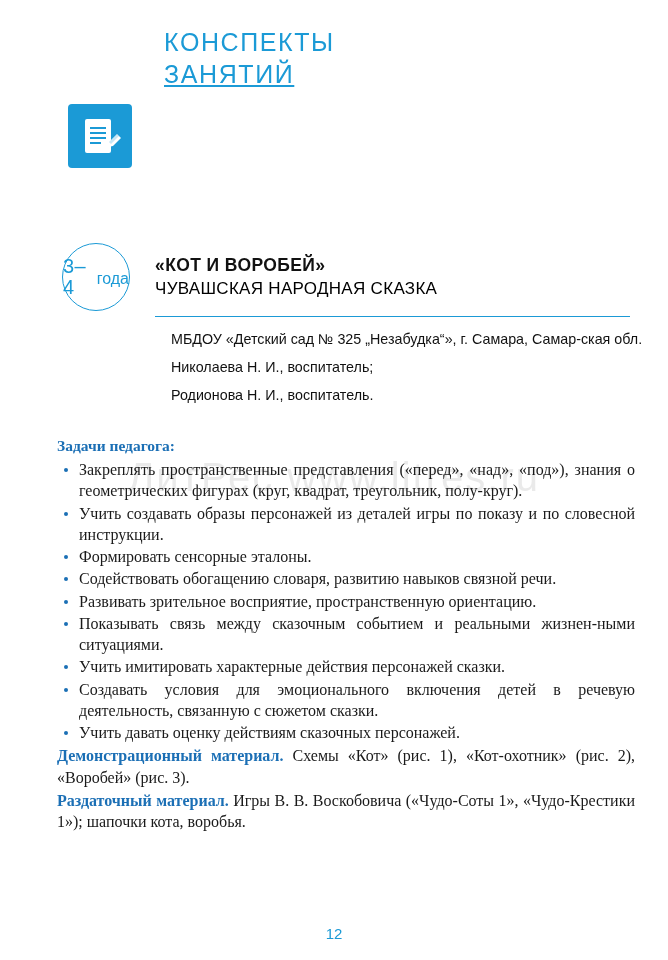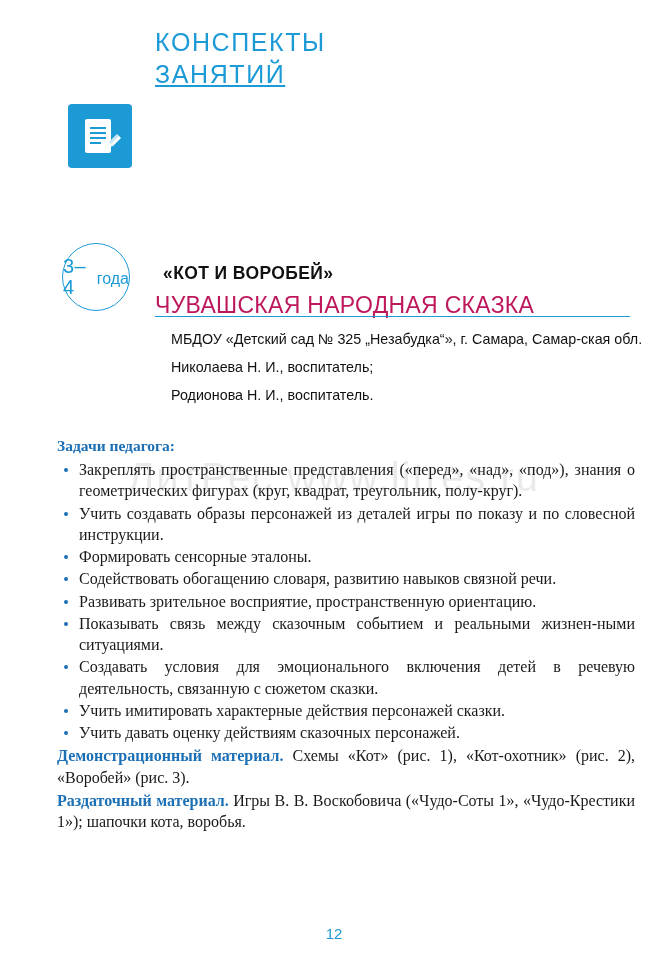--- a/index.html
+++ b/index.html
@@ -20,21 +20,21 @@
   .page {
     position: relative;
     width: 668px;
     height: 960px;
     padding: 0;
   }
 
   
   .header-block {
     position: absolute;
-    left: 155px;
+    left: 164px;
     top: 26px;
     width: 430px;
   }
   .header-title {
     font-family: "Liberation Sans", sans-serif;
     font-size: 25px;
     letter-spacing: 1.6px;
     color: #1b9ad6;
     line-height: 1.28;
     font-weight: 400;
@@ -96,28 +96,28 @@
     top: 255px;
     width: 475px;
   }
   .lesson-title {
     font-family: "Liberation Sans", sans-serif;
     font-size: 17.5px;
     font-weight: 700;
     letter-spacing: 0.4px;
     color: #111;
     text-transform: uppercase;
-    margin: 8px;
+    margin: 0;
   }
   .lesson-subtitle {
     font-family: "Liberation Sans", sans-serif;
-    font-size: 23px;
+    font-size: 17px;
     font-weight: 400;
     letter-spacing: 0.3px;
-    color: #be185d;
+    color: #000000;
     text-transform: uppercase;
     margin: 3px 0 0 0;
   }
 
   .rule {
     position: absolute;
     left: 155px;
     top: 316px;
     width: 475px;
     height: 1px;
@@ -244,22 +244,22 @@
 
   <div class="body-block">
     <div class="section-head">Задачи педагога:</div>
     <ul class="tasks">
       <li>Закреплять пространственные представления («перед», «над», «под»), знания о геометрических фигурах (круг, квадрат, треугольник, полу-круг).</li>
       <li>Учить создавать образы персонажей из деталей игры по показу и по словесной инструкции.</li>
       <li>Формировать сенсорные эталоны.</li>
       <li>Содействовать обогащению словаря, развитию навыков связной речи.</li>
       <li>Развивать зрительное восприятие, пространственную ориентацию.</li>
       <li>Показывать связь между сказочным событием и реальными жизнен-ными ситуациями.</li>
+      <li>Учить имитировать характерные действия персонажей сказки.</li>
       <li>Создавать условия для эмоционального включения детей в речевую деятельность, связанную с сюжетом сказки.</li>
-      <li>Учить имитировать характерные действия персонажей сказки.</li>
       <li>Учить давать оценку действиям сказочных персонажей.</li>
     </ul>
 
     <p class="para">
       <span class="lead">Демонстрационный материал.</span><span> Схемы «Кот» (рис. 1), «Кот-охотник» (рис. 2), «Воробей» (рис. 3).</span>
     </p>
 
     <p class="para">
       <span class="lead">Раздаточный материал.</span><span> Игры В. В. Воскобовича («Чудо-Соты 1», «Чудо-Крестики 1»); шапочки кота, воробья.</span>
     </p>

